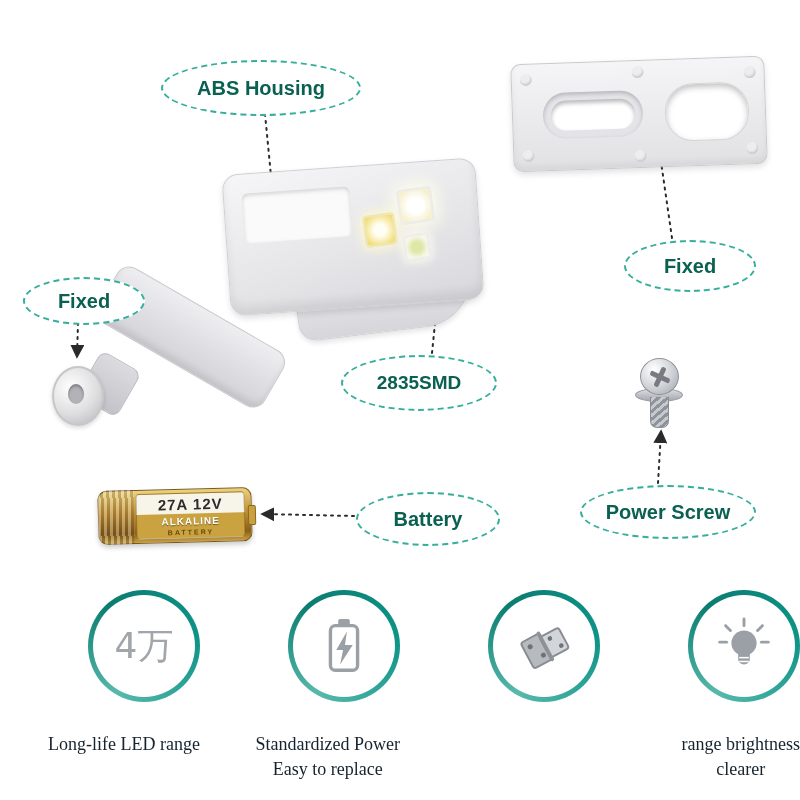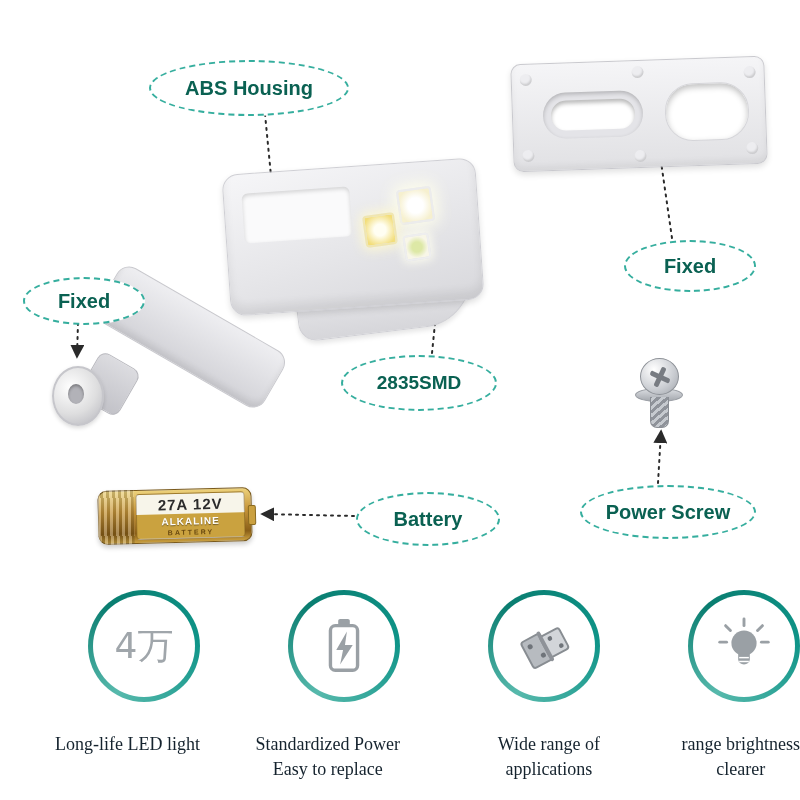--- a/index.html
+++ b/index.html
@@ -151,21 +151,21 @@
     <div class="battery-body"></div>
     <div class="battery-cap"></div>
     <div class="battery-sticker">
       <span class="battery-model">27A 12V</span>
       <span class="battery-type">ALKALINE</span>
       <span class="battery-word">BATTERY</span>
     </div>
     <div class="battery-nub"></div>
   </div>
 
-  <div class="callout" style="left:149px;top:60px;width:196px;height:52px">
+  <div class="callout" style="left:161px;top:60px;width:196px;height:52px">
     <span>ABS Housing</span>
   </div>
   <div class="callout" style="left:624px;top:240px;width:128px;height:48px">
     <span>Fixed</span>
   </div>
   <div class="callout" style="left:23px;top:277px;width:118px;height:44px">
     <span>Fixed</span>
   </div>
   <div class="callout small" style="left:341px;top:355px;width:152px;height:52px">
     <span>2835SMD</span>
@@ -174,21 +174,21 @@
     <span>Battery</span>
   </div>
   <div class="callout" style="left:580px;top:485px;width:172px;height:50px">
     <span>Power Screw</span>
   </div>
 
   <div class="feature" style="left:0px">
     <div class="ring">
       <span class="icon-text">4万</span>
     </div>
-    <div class="feature-label">Long-life LED light</div>
+    <div class="feature-label">Long-life LED range</div>
   </div>
 
   <div class="feature" style="left:200px">
     <div class="ring">
       <svg width="62" height="62" viewBox="0 0 64 64">
         <rect x="26" y="4" width="12" height="7" rx="2" fill="#9aa0a5"></rect>
         <rect x="18" y="11" width="28" height="46" rx="5" fill="none" stroke="#9aa0a5" stroke-width="3.5"></rect>
         <polygon points="35,17 24,36 31,36 28,51 41,31 33,31" fill="#9aa0a5"></polygon>
       </svg>
     </div>
@@ -203,22 +203,20 @@
           <rect x="12" y="18" width="22" height="30" rx="3" fill="#b7bbc0" stroke="#888d92" stroke-width="2"></rect>
           <rect x="32" y="22" width="22" height="24" rx="3" fill="#d2d5d9" stroke="#888d92" stroke-width="2"></rect>
           <circle cx="19" cy="26" r="2.6" fill="#6f747a"></circle>
           <circle cx="27" cy="40" r="2.6" fill="#6f747a"></circle>
           <circle cx="41" cy="28" r="2.4" fill="#6f747a"></circle>
           <circle cx="48" cy="40" r="2.4" fill="#6f747a"></circle>
           <rect x="31" y="16" width="4" height="34" rx="2" fill="#8e9298"></rect>
         </g>
       </svg>
     </div>
-    <div class="feature-label">Wide range of
-applications</div>
   </div>
 
   <div class="feature" style="left:600px">
     <div class="ring">
       <svg width="62" height="62" viewBox="0 0 64 64">
         <g stroke="#9aa0a5" stroke-width="3" stroke-linecap="round">
           <line x1="32" y1="4" x2="32" y2="11"></line>
           <line x1="13" y1="11" x2="18" y2="16"></line>
           <line x1="51" y1="11" x2="46" y2="16"></line>
           <line x1="7" y1="28" x2="14" y2="28"></line>

